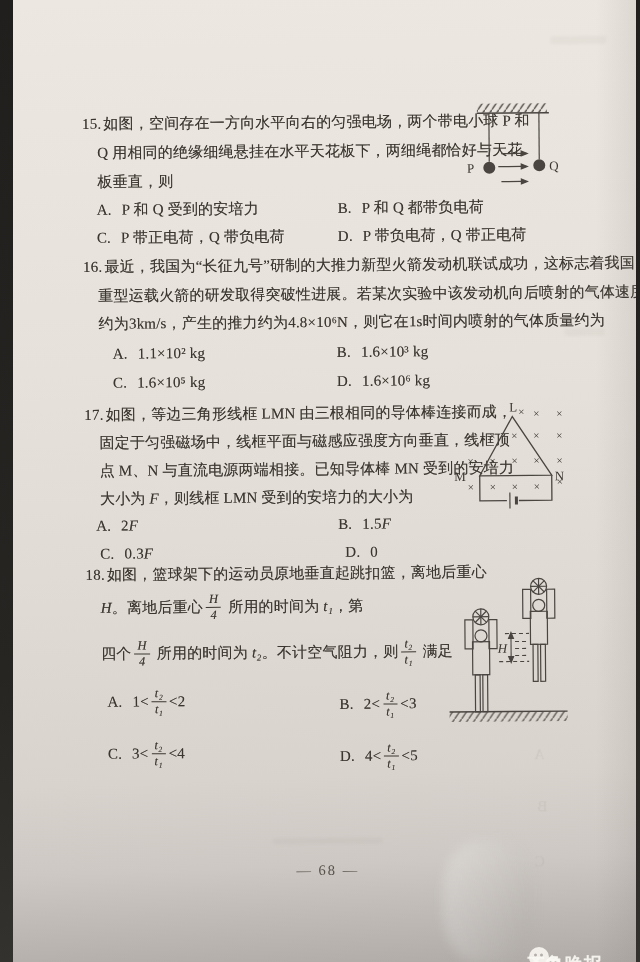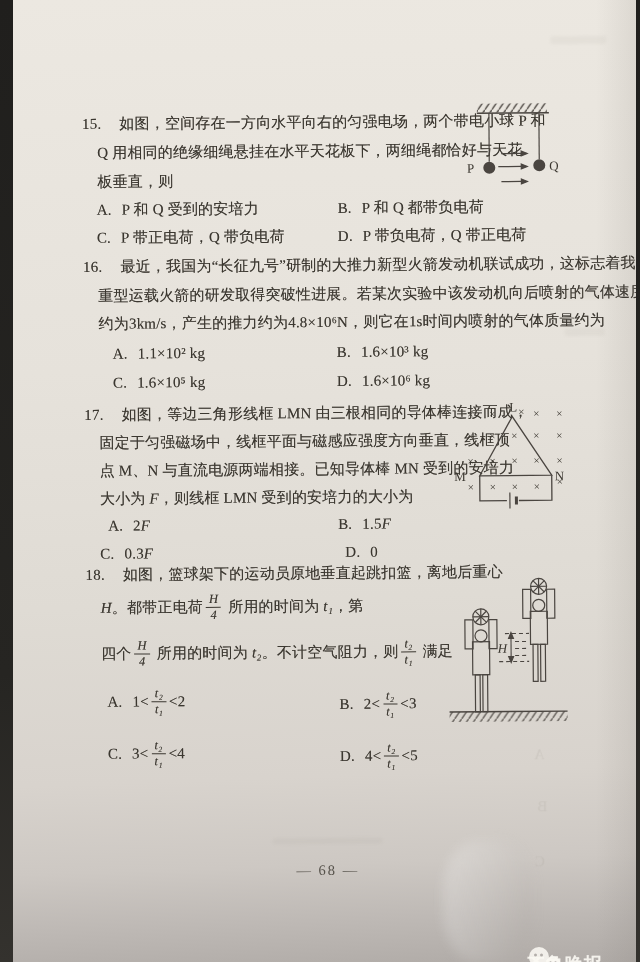--- a/index.html
+++ b/index.html
@@ -11,21 +11,21 @@
   .paper{
     position:absolute;left:13px;top:0;right:4px;bottom:0;
     background:linear-gradient(178deg,#ece8e1 0%,#e6e2db 38%,#dfdbd4 62%,#d8d3cd 80%,#cdc8c3 89%,#bdb8b4 95%,#b0aba7 100%);
     overflow:hidden;
   }
   .content{position:absolute;inset:0;transform:rotate(-0.45deg);transform-origin:50% 40%;}
   .qline,.opt{
     position:absolute;white-space:nowrap;color:#3b3730;font-size:15px;
     letter-spacing:0.2px;text-shadow:0 0 0.5px rgba(59,55,48,0.55);
   }
-  .qnum{margin-right:18px;}
+  .qnum{margin-right:2px;}
   .letter{margin-right:10px;}
   .flexline{display:flex;align-items:center;}
   .flexline span{white-space:pre;}
   .frac{display:inline-flex;flex-direction:column;align-items:center;line-height:1.05;font-size:12.5px;margin:0 3px;font-style:italic;}
   .fnum{border-bottom:1px solid #3b3730;padding:0 3px 1px;}
   .fden{padding-top:1px;}
   .it{font-style:italic;}
   svg{position:absolute;overflow:visible;}
   svg text{font-family:"Liberation Serif","DejaVu Serif",serif;fill:#3b3730;}
   .pagenum{position:absolute;left:246px;top:862px;width:130px;text-align:center;
@@ -89,21 +89,21 @@
     <div class="opt" style="left:100px;top:344px"><span class="letter">A.</span><span>1.1×10² kg</span></div>
     <div class="opt" style="left:324px;top:344px"><span class="letter">B.</span><span>1.6×10³ kg</span></div>
     <div class="opt" style="left:100px;top:373px"><span class="letter">C.</span><span>1.6×10⁵ kg</span></div>
     <div class="opt" style="left:324px;top:373px"><span class="letter">D.</span><span>1.6×10⁶ kg</span></div>
 
     <div class="qline" style="left:71px;top:404px"><span class="qnum">17.</span><span>如图，等边三角形线框 LMN 由三根相同的导体棒连接而成，</span></div>
     <div class="qline" style="left:86px;top:432px">固定于匀强磁场中，线框平面与磁感应强度方向垂直，线框顶</div>
     <div class="qline" style="left:86px;top:460px">点 M、N 与直流电源两端相接。已知导体棒 MN 受到的安培力</div>
     <div class="qline" style="left:86px;top:488px"><span>大小为 </span><span class="it">F</span><span>，则线框 LMN 受到的安培力的大小为</span></div>
 
-    <div class="opt" style="left:94px;top:516px"><span class="letter">A.</span><span>2</span><span class="it">F</span></div>
+    <div class="opt" style="left:82px;top:516px"><span class="letter">A.</span><span>2</span><span class="it">F</span></div>
     <div class="opt" style="left:324px;top:516px"><span class="letter">B.</span><span>1.5</span><span class="it">F</span></div>
     <div class="opt" style="left:86px;top:544px"><span class="letter">C.</span><span>0.3</span><span class="it">F</span></div>
     <div class="opt" style="left:331px;top:544px"><span class="letter">D.</span><span>0</span><span class="it"></span></div>
 
     <svg style="left:435px;top:402px" width="122" height="130" viewBox="0 0 122 130">
       <g font-size="11" text-anchor="middle" fill="#4a4540">
         <text x="22" y="17">×</text>
           <text x="44" y="17">×</text>
           <text x="73" y="15">×</text>
           <text x="88" y="17">×</text>
@@ -132,21 +132,21 @@
       </g>
       <text x="61" y="11" font-size="13">L</text>
       <text x="17" y="80" font-size="13" text-anchor="end">M</text>
       <text x="106" y="80" font-size="13">N</text>
     </svg>
 
     <div class="qline" style="left:71px;top:564px"><span class="qnum">18.</span><span>如图，篮球架下的运动员原地垂直起跳扣篮，离地后重心</span></div>
 
     <div class="qline flexline" style="left:86px;top:592px">
         <span class="it">H</span>
-        <span>。都带正电荷</span>
+        <span>。离地后重心</span>
       <span class="frac"><span class="fnum">H</span><span class="fden">4</span></span>
       <span> 所用的时间为 </span>
         <span class="it">t₁</span>
         <span>，第</span>
     </div>
 
     <div class="qline flexline" style="left:86px;top:638px">
       <span>四个</span>
       <span class="frac"><span class="fnum">H</span><span class="fden">4</span></span>
       <span> 所用的时间为 </span>

